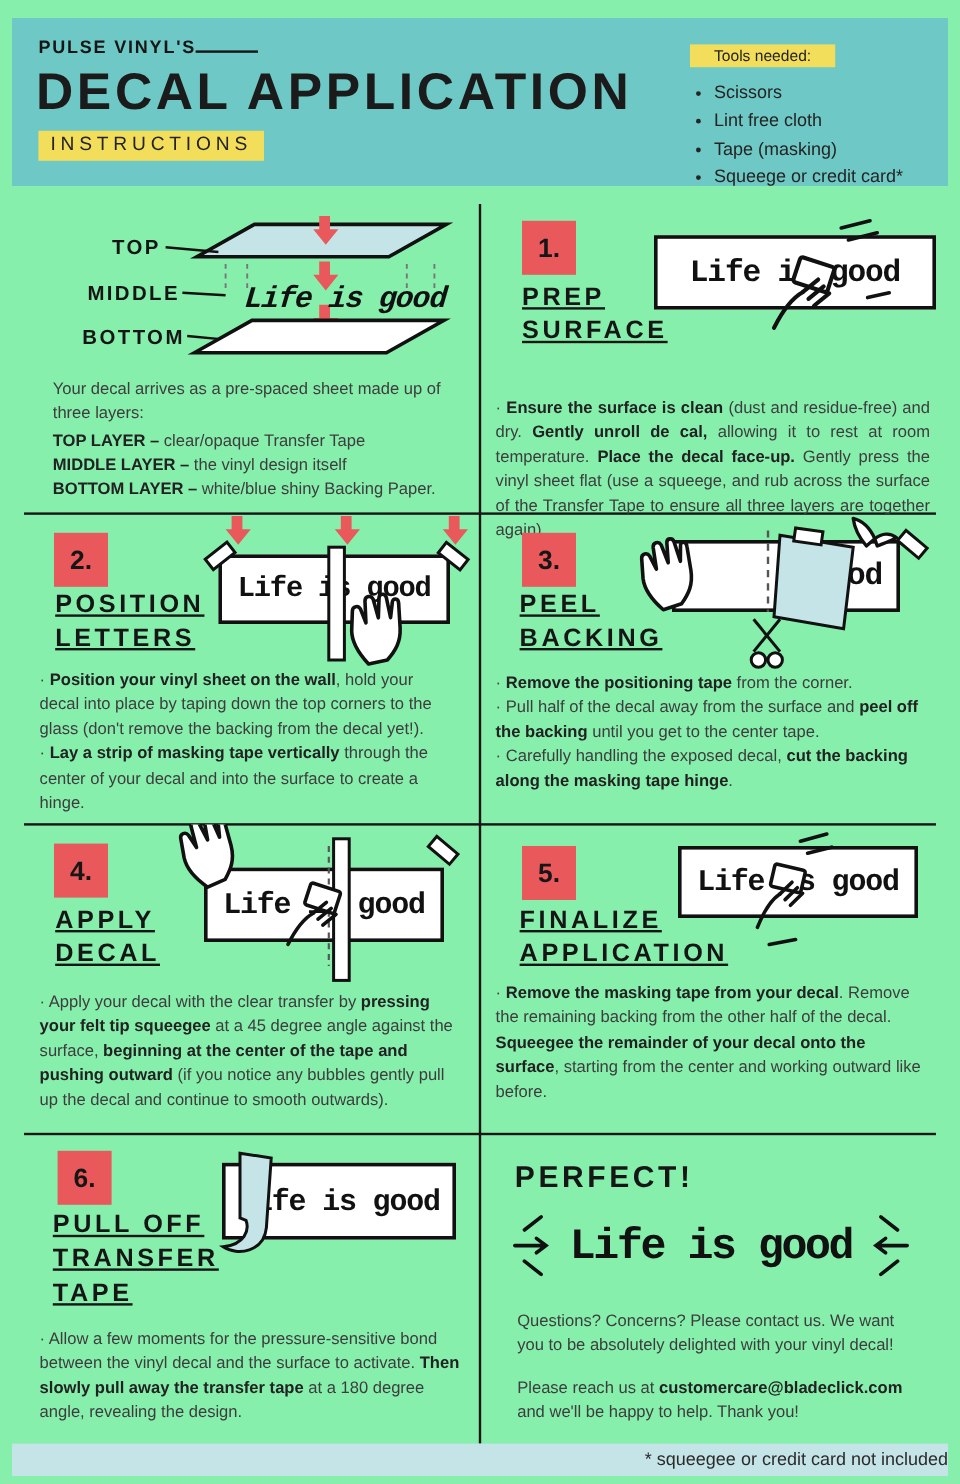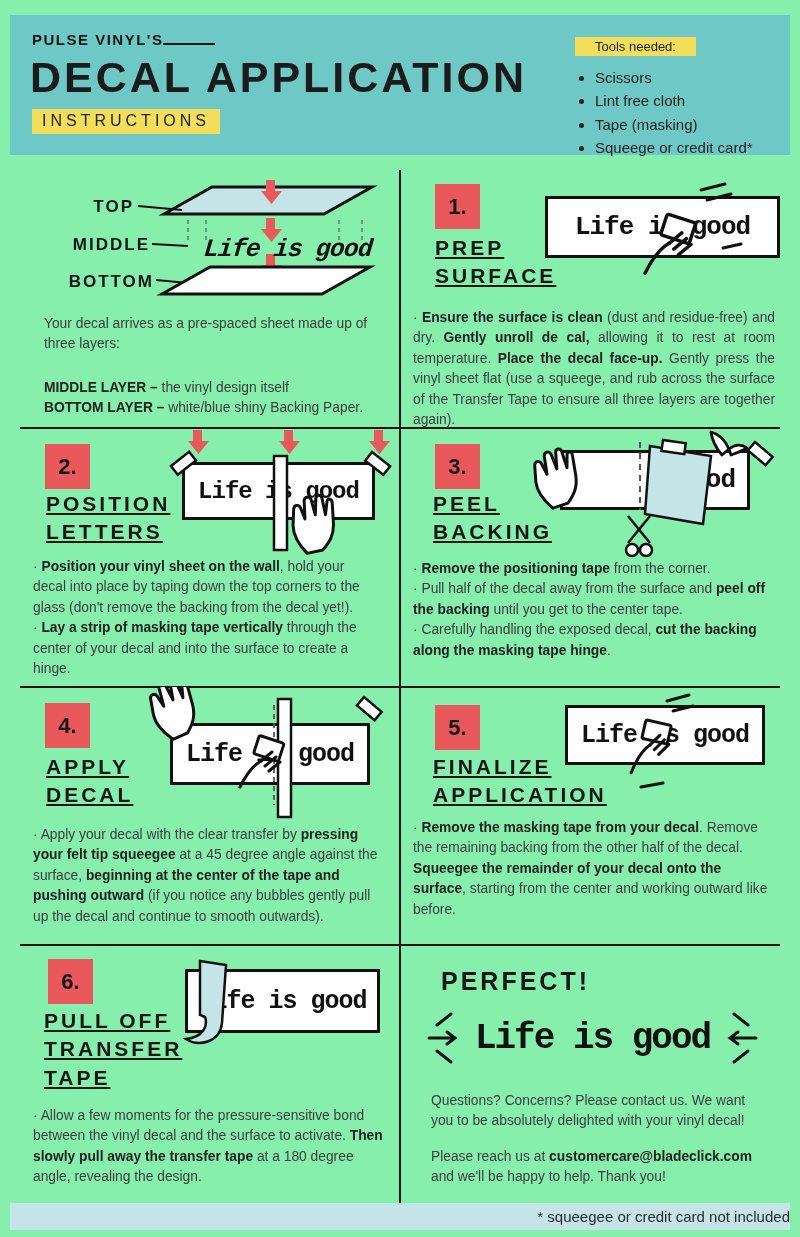--- a/index.html
+++ b/index.html
@@ -30,37 +30,37 @@
   .hline{position:absolute; left:20px; width:760px; height:2px; background:var(--ink);}
 
   
   .cell{position:absolute; width:375px; height:257px;}
   .chip{position:absolute; width:45px; height:45px; background:var(--red); color:var(--ink);
         font-size:22px; font-weight:700; display:flex; align-items:center; justify-content:center;}
   .step-title{position:absolute; font-size:21px; font-weight:700; letter-spacing:3px;
         line-height:1.35; color:var(--ink); white-space:nowrap;text-decoration:underline;}
   .body-text{position:absolute; font-size:13.8px; line-height:1.48; color:var(--body);}
   .body-text b{color:#222;}
-  .justify{text-align:justify;}
+  .justify{text-align:justify;margin-top:22px;}
 
   .frame{position:absolute; border:3px solid #111; background:#fff; display:flex; align-items:center;
         justify-content:center; font-family:"Liberation Mono","DejaVu Sans Mono",monospace;
         font-weight:700; color:#111; white-space:nowrap; letter-spacing:-1px;}
   .frame.right{justify-content:flex-end; padding-right:12px;}
   .overlay{position:absolute; pointer-events:none;}
 
   
   .diag-label{font-family:"Liberation Sans",sans-serif; font-weight:700; font-size:17px;
         letter-spacing:2px; fill:var(--ink);}
   .decal-skew{font-family:"Liberation Mono","DejaVu Sans Mono",monospace; font-weight:700;
         font-size:25px; fill:#111; letter-spacing:-1px;}
 
   
   .perfect-title{position:absolute; left:24px; top:22px; font-size:25px; font-weight:800;
-        letter-spacing:3px; color:var(--ink);margin-left:12px;}
+        letter-spacing:3px; color:var(--ink);}
   .perfect-decal{position:absolute; left:0; top:62px; width:375px; height:62px; display:flex;
         align-items:center; justify-content:center; gap:14px;}
   .perfect-decal .txt{font-family:"Liberation Mono","DejaVu Sans Mono",monospace; font-weight:700;
         font-size:36px; color:#111; letter-spacing:-2px; white-space:nowrap;}
 
   
   .footer{position:absolute; left:10px; top:1203px; width:780px; height:27px; background:var(--pale);
         display:flex; align-items:center; justify-content:flex-end; 
         font-size:15px; color:#2b2b2b;}
 </style>
@@ -135,20 +135,21 @@
       <use href="#arrow-down" transform="translate(228,74)"></use>
       <g transform="translate(168,76)">
           <text class="decal-skew" transform="skewX(-16)">Life is good</text>
         </g>
       <polygon points="128,114 176,87 336,87 288,114" fill="#fff" stroke="#111" stroke-width="3"></polygon>
       <text x="100" y="32" text-anchor="end" class="diag-label">TOP</text>
       <text x="116" y="70" text-anchor="end" class="diag-label">MIDDLE</text>
       <text x="120" y="107" text-anchor="end" class="diag-label">BOTTOM</text>
     </svg>
     <div class="body-text" style="left:24px; top:144px; width:335px">Your decal arrives as a pre-spaced sheet made up of three layers:</div>
+    <div class="body-text" style="left:24px; top:188px; width:340px"><b>TOP LAYER –</b> clear/opaque Transfer Tape</div>
     <div class="body-text" style="left:24px; top:208px; width:340px"><b>MIDDLE LAYER –</b> the vinyl design itself</div>
     <div class="body-text" style="left:24px; top:228px; width:340px"><b>BOTTOM LAYER –</b> white/blue shiny Backing Paper.</div>
   </div>
 
   <div class="cell" style="left:405px; top:170px">
     <div class="chip" style="left:30px; top:14px">1.</div>
     <div class="step-title" style="left:30px; top:64px">PREP<br>SURFACE</div>
     <div class="frame" style="left:140px; top:26px; width:235px; height:62px; font-size:26px">Life is good</div>
     <svg class="overlay" style="left:200px; top:12px" width="175" height="110" viewBox="0 0 175 110">
       <path d="M96,8 l24,-6 M102,18 l24,-6" stroke="#111" stroke-width="3" fill="none" stroke-linecap="round"></path>

